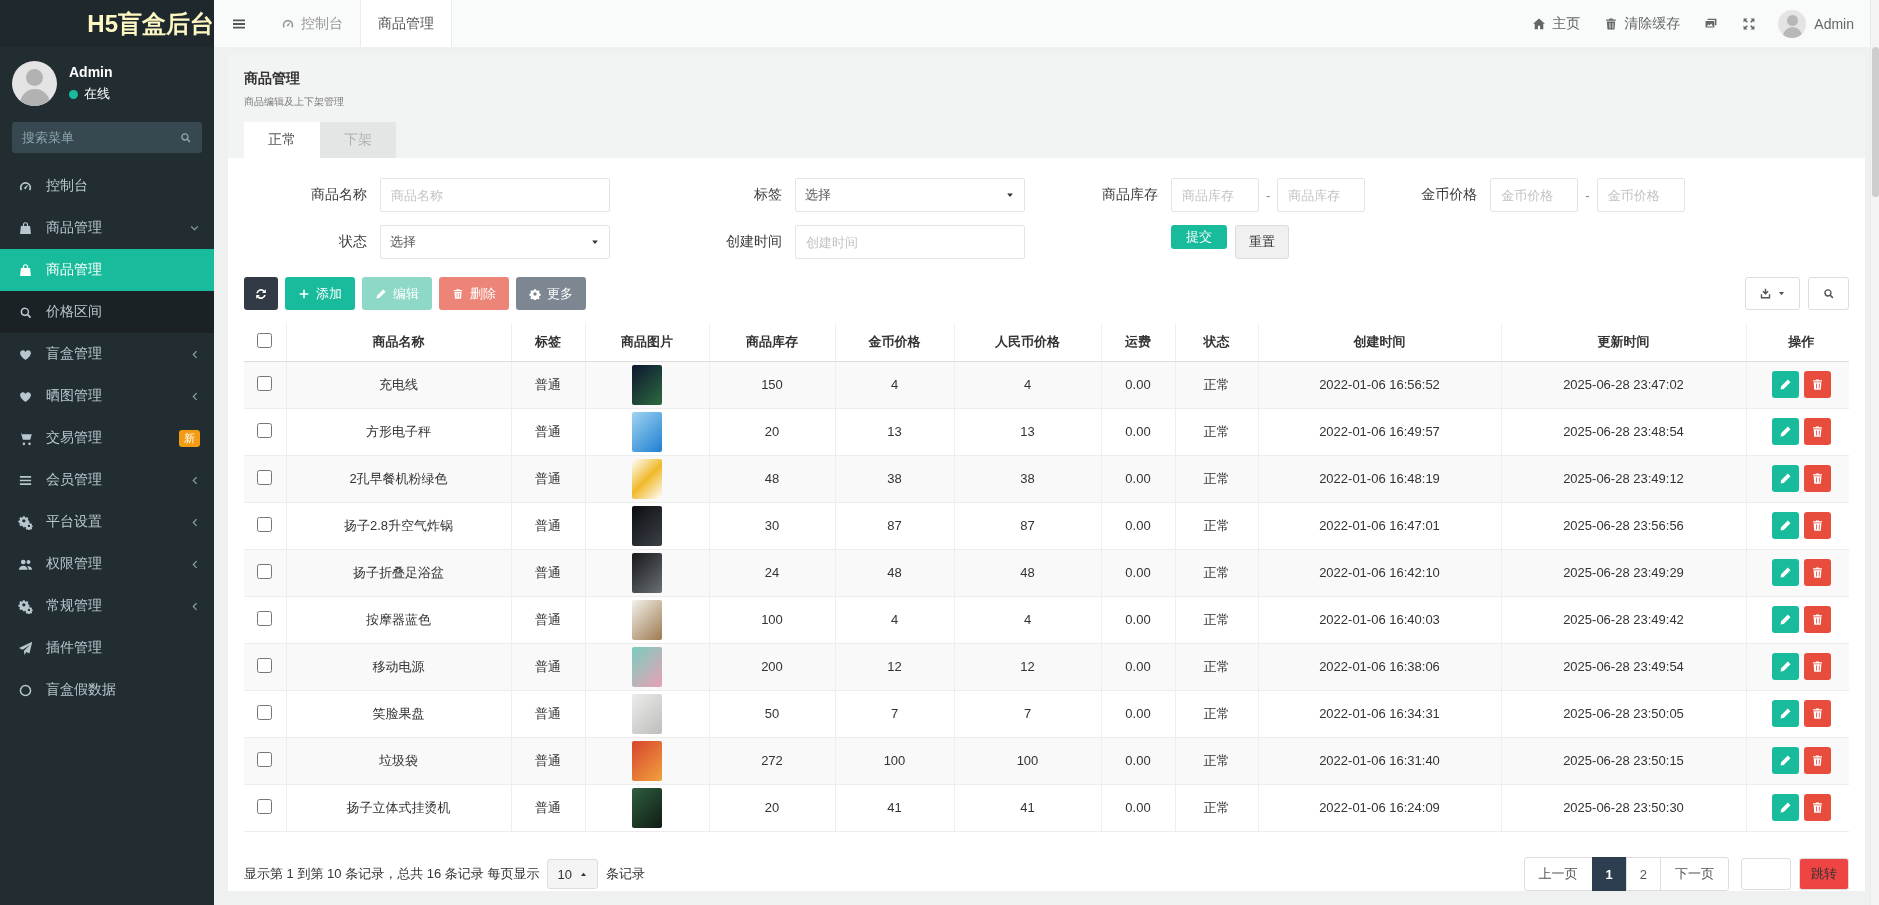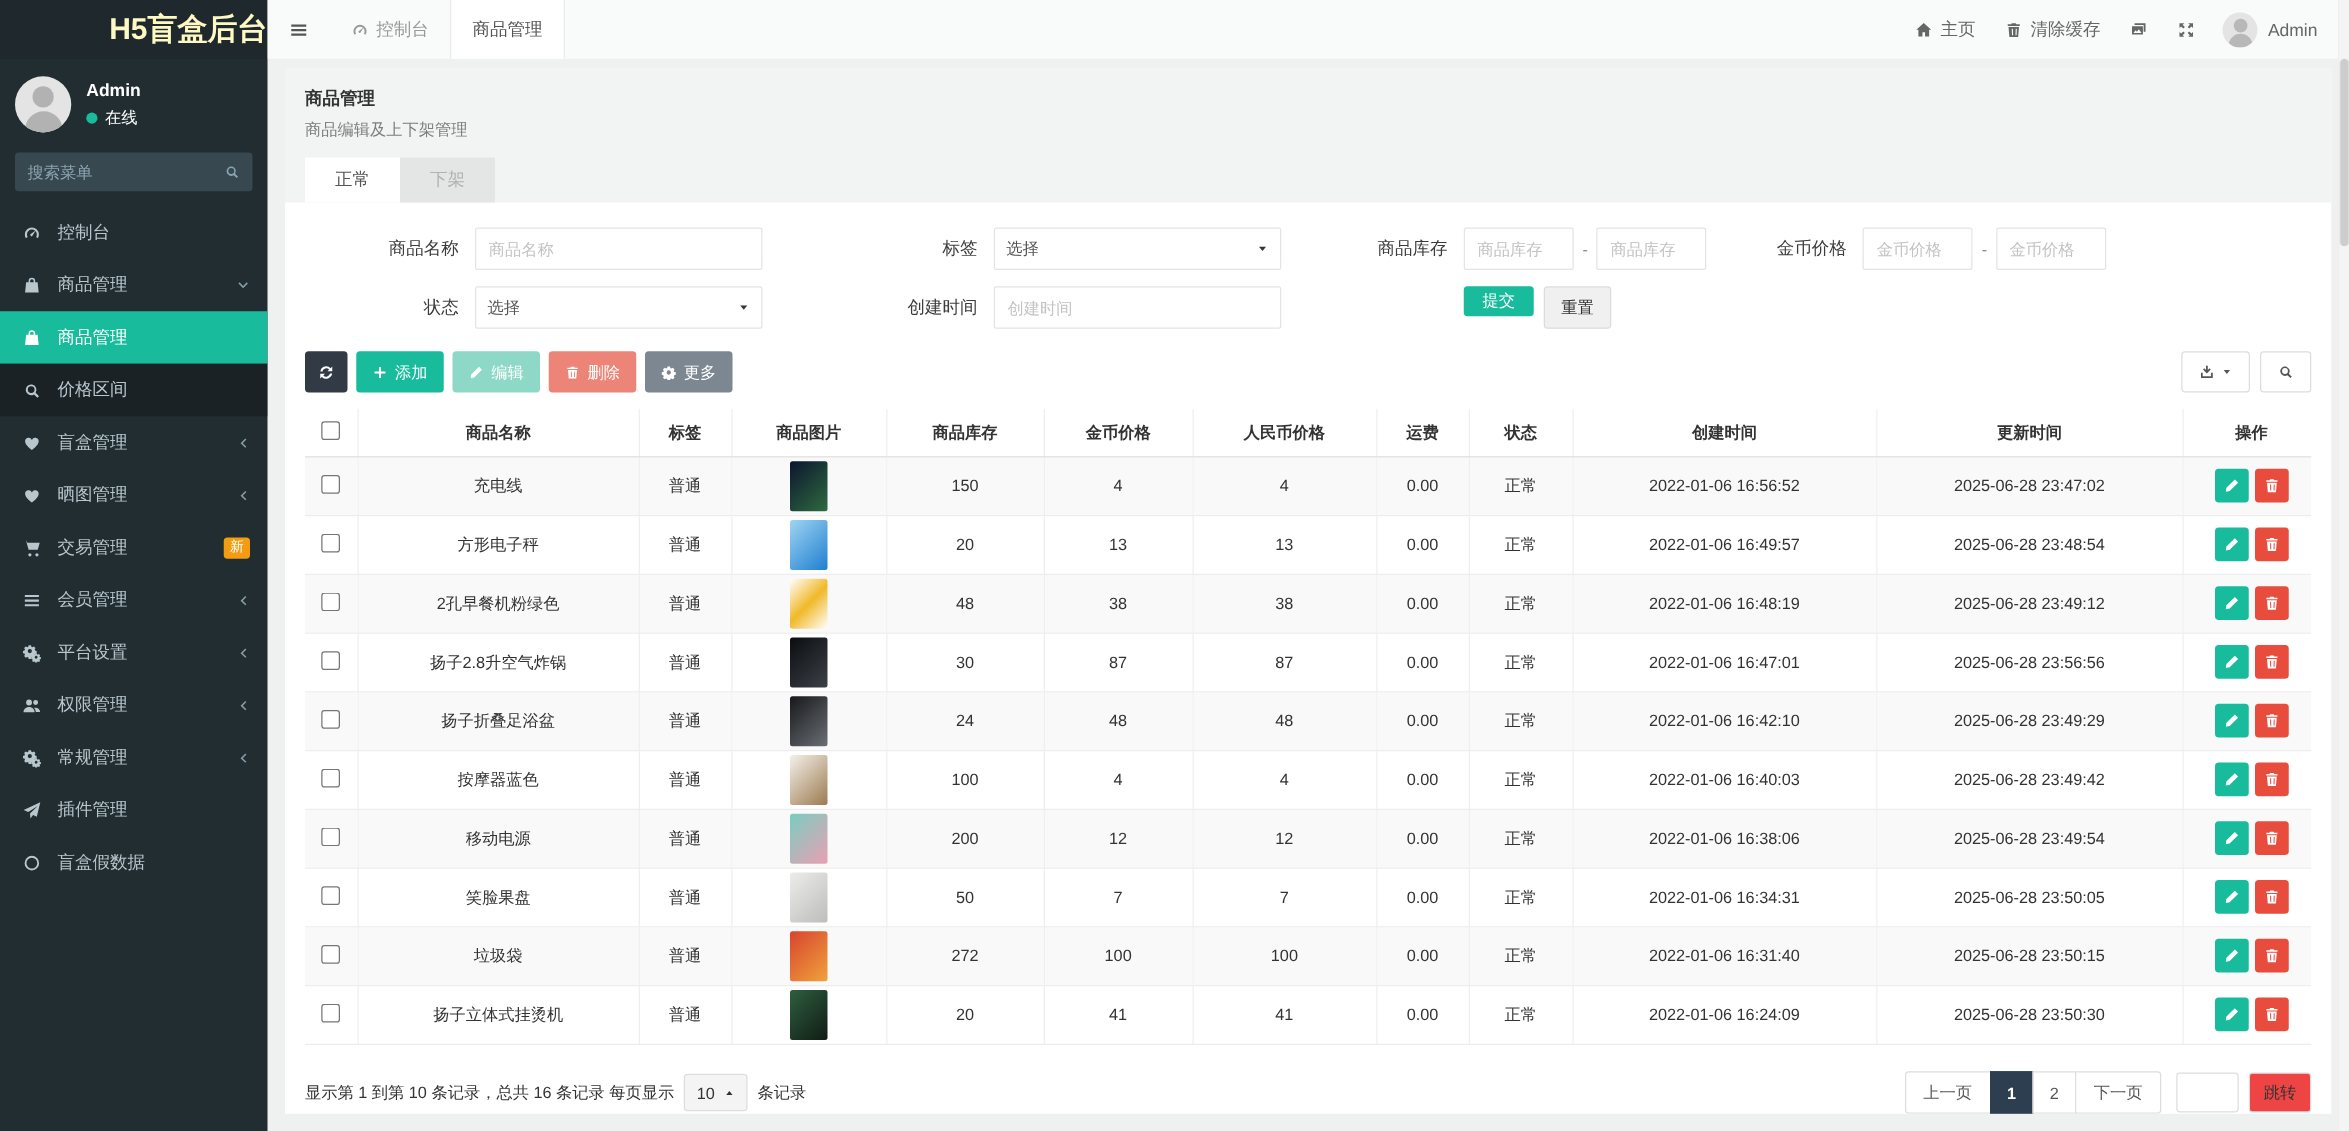--- a/index.html
+++ b/index.html
@@ -46,21 +46,21 @@
   .avatar-sm { width:28px; height:28px; min-width:28px; margin:0 8px 0 10px; cursor:pointer; }
   .avatar-sm::before { content:""; position:absolute; width:11px; height:11px; border-radius:50%; background:#b8b8b8; left:8.5px; top:5px; }
   .avatar-sm::after  { content:""; position:absolute; width:19px; height:11px; border-radius:10px 10px 0 0; background:#b8b8b8; left:4.5px; top:17.5px; }
   .tb-admin { padding-right:14px; cursor:pointer; }
   .tb-edge { padding:0 2px; margin-right:-7px; }
 
   .content { flex:1; padding:8px 14px 14px; overflow:hidden; }
   .panel { background:#fff; height:100%; display:flex; flex-direction:column; }
   .panel-heading { background:#f2f3f3; padding:15px 16px 0; }
   .p-title { font-size:14px; font-weight:bold; color:#333; }
-  .p-sub { font-size:13px; color:#7d7d7d; margin-top:7px; }
+  .p-sub { font-size:10px; color:#7d7d7d; margin-top:7px; }
   .p-tabs { display:flex; margin-top:13px; }
   .p-tab { padding:9px 24px; font-size:14px; color:#b1b1b1; background:#e4e6e6; cursor:pointer; }
   .p-tab.active { background:#fff; color:#555; }
   .panel-body { flex:1; padding:20px 16px 0; display:flex; flex-direction:column; overflow:hidden; }
 
   
   .f-row { display:flex; align-items:center; margin-bottom:13px; }
   .f-label { text-align:right; padding-right:13px; font-size:14px; color:#3c3c3c; white-space:nowrap; }
   .lw1 { width:136px; } .lw2 { width:185px; } .lw3 { width:146px; } .lw4 { width:125px; }
   .f-input { height:34px; border:1px solid #e4e4e4; border-radius:2px; padding:0 10px; font-size:13px; color:#555; font-family:inherit; outline:none; background:#fff; }

